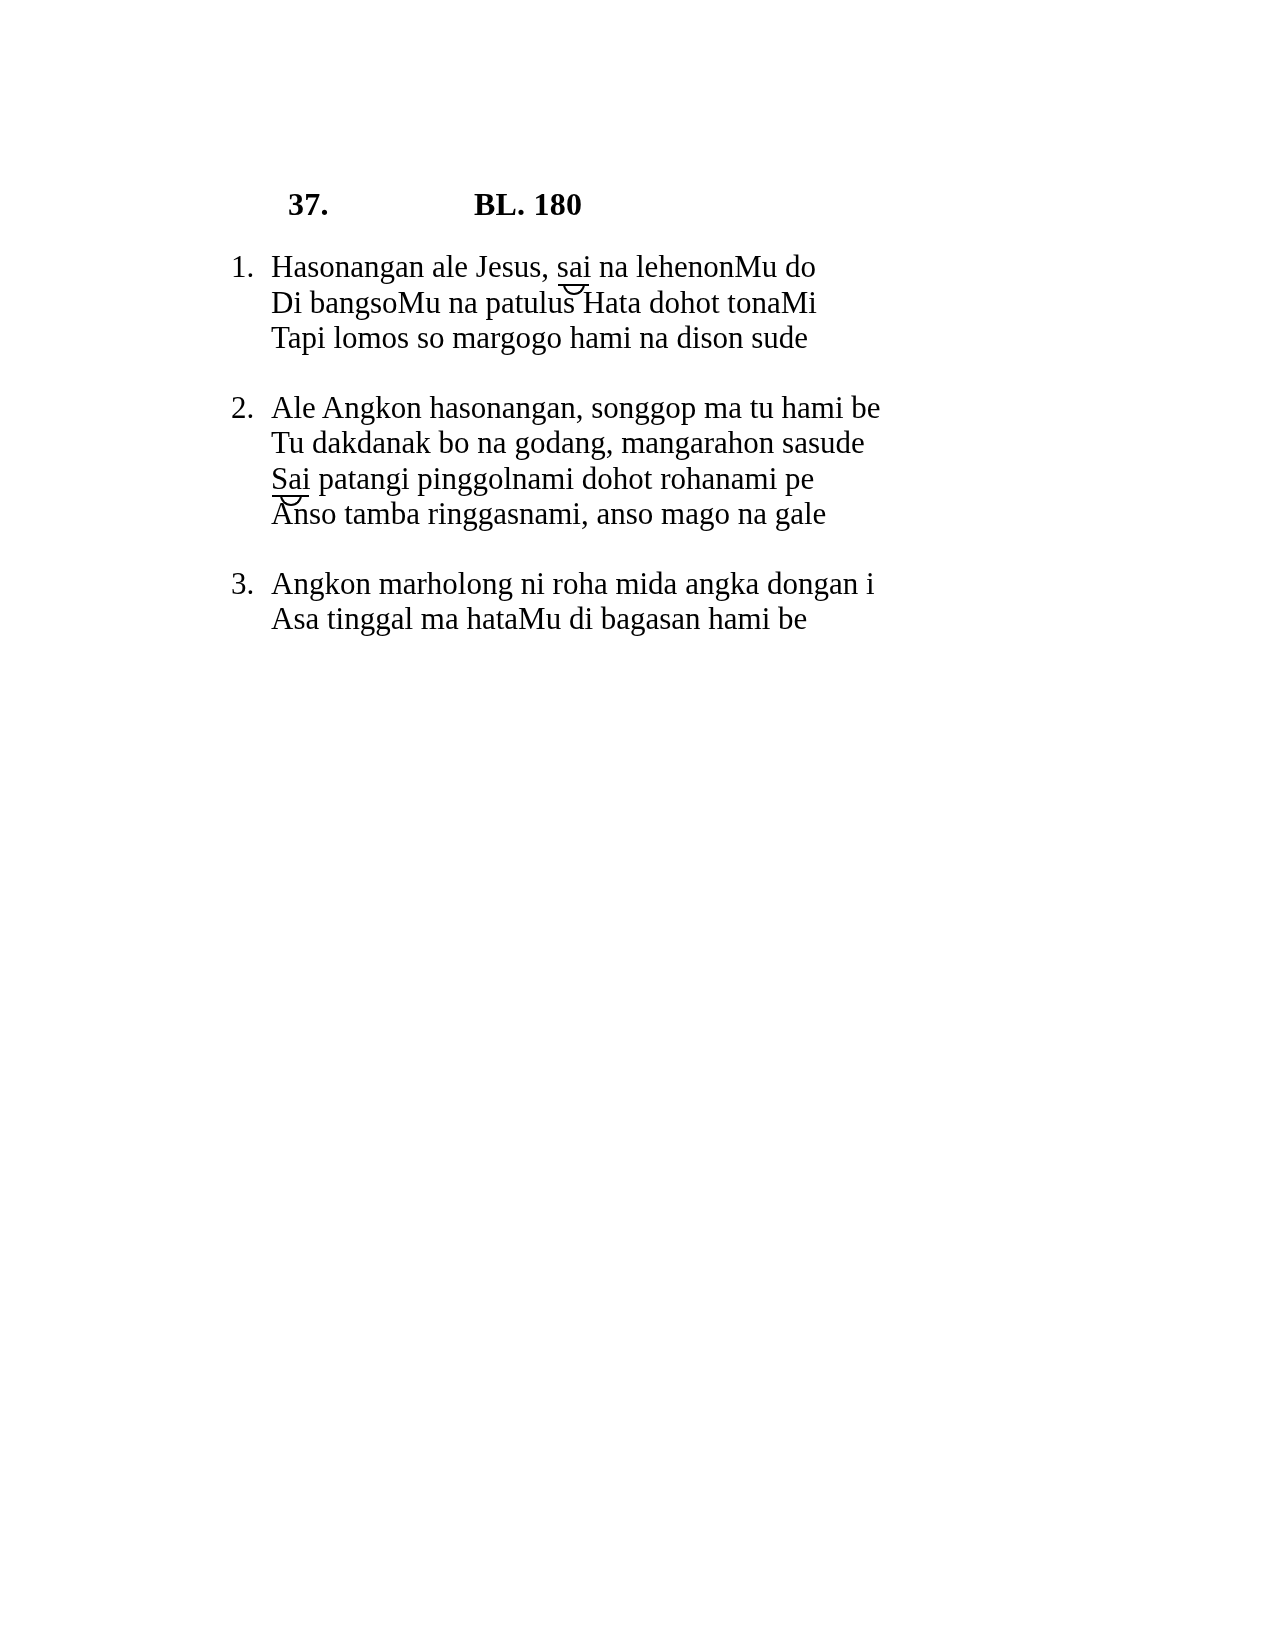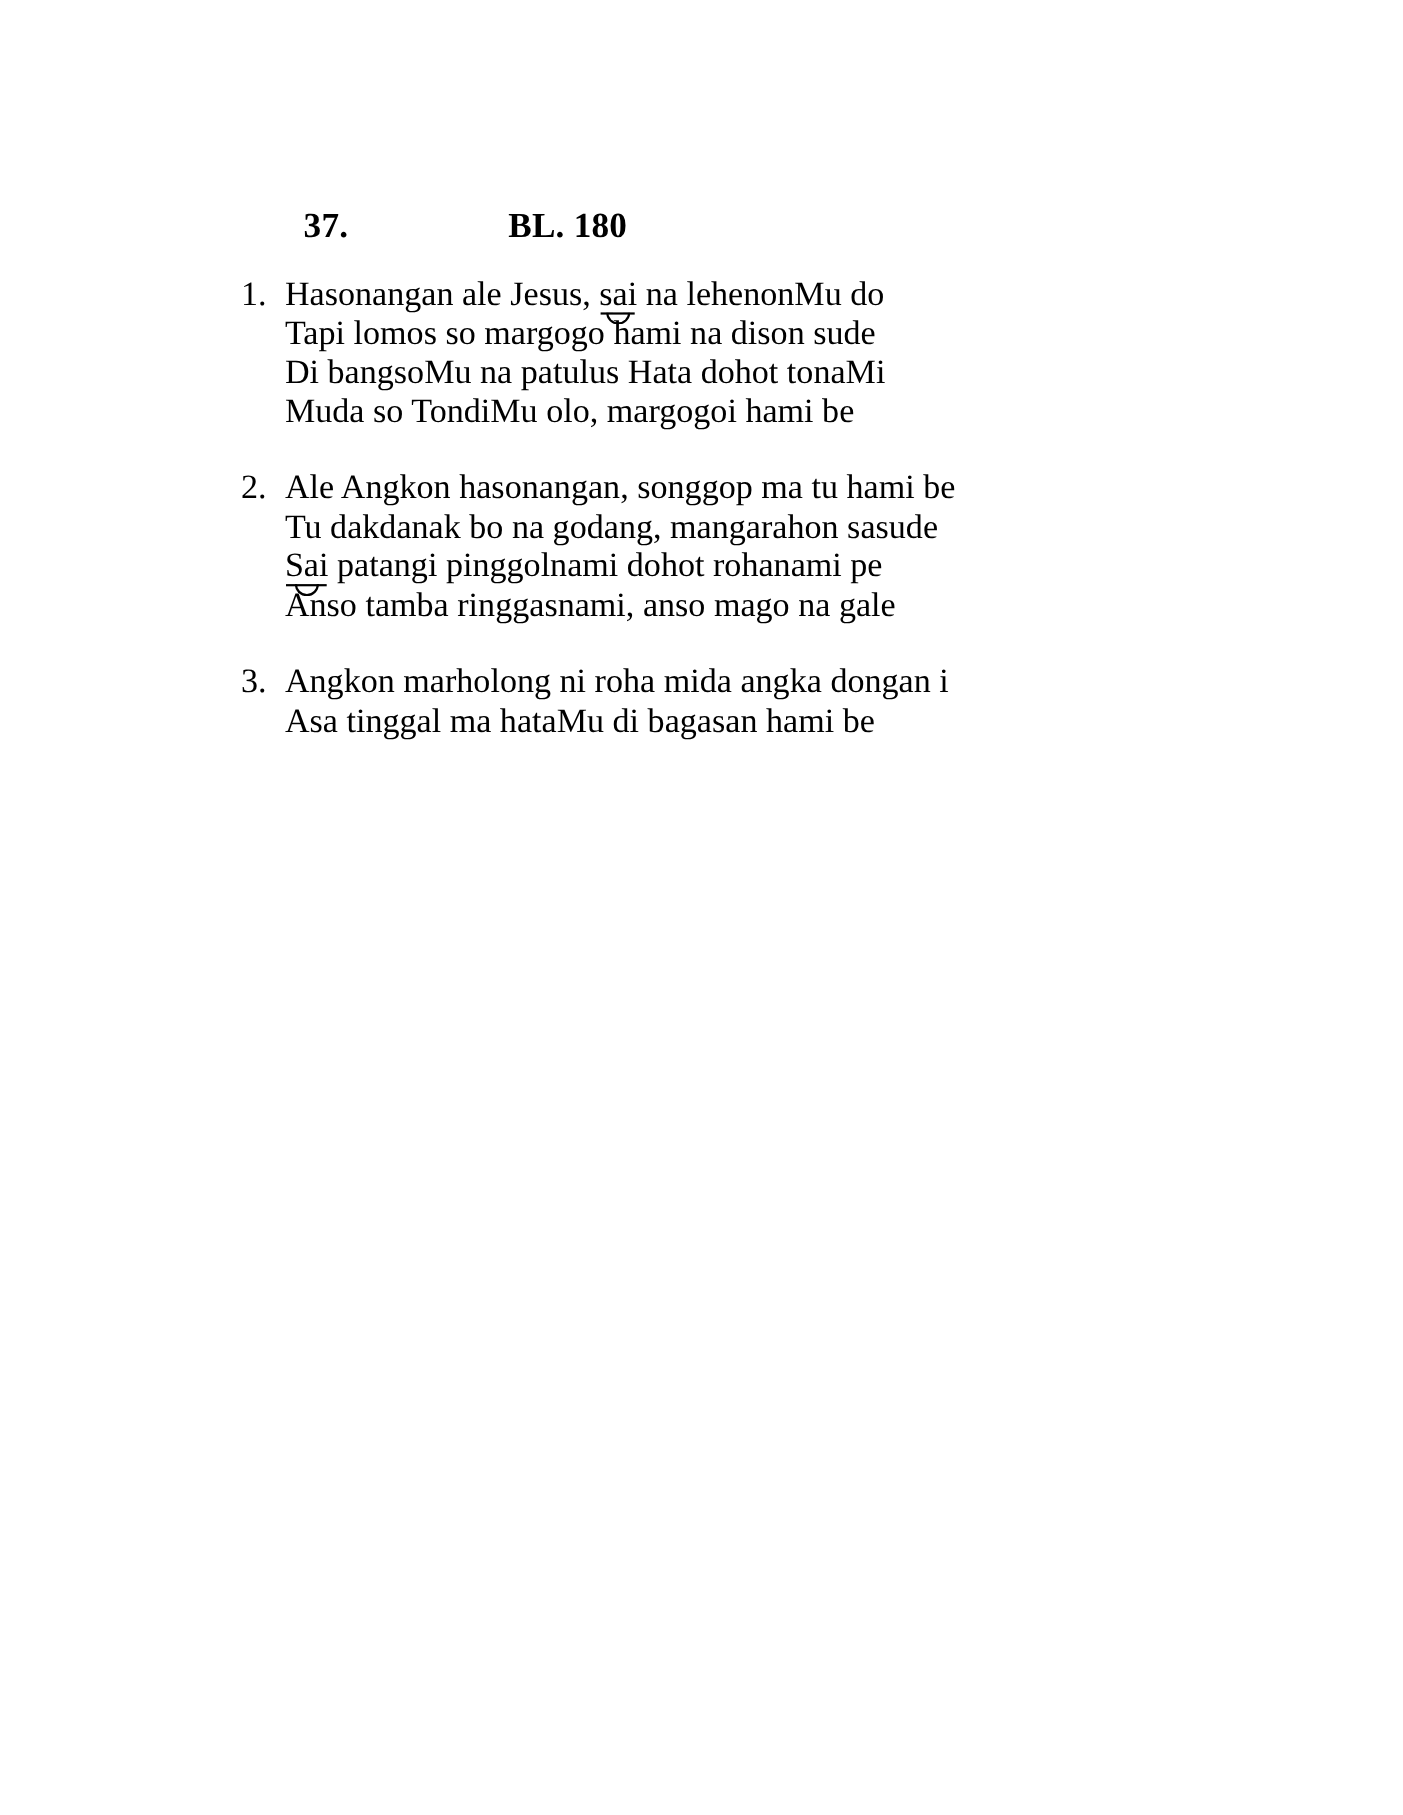--- a/index.html
+++ b/index.html
@@ -17,21 +17,21 @@
   }
   .page {
     position: relative;
     width: 1275px;
     height: 1650px;
     background: #ffffff;
     overflow: hidden;
   }
   .content {
     position: absolute;
-    left: 4px;
+    left: 16px;
     top: 186px;
     width: 1092px;
   }
 
   
   .hymn-header {
     display: flex;
     align-items: baseline;
     font-weight: bold;
     font-size: 32px;
@@ -119,23 +119,22 @@
     <div class="hymn-header">
       <span class="hymn-number">37.</span>
       <span class="hymn-page-ref">BL. 180</span>
     </div>
 
     <div class="verses">
         <div class="verse">
           <div class="verse-number">1.</div>
           <div class="verse-lines">
             <div class="verse-line"><span>Hasonangan ale Jesus, </span><span class="mark-under"><span>sai</span><span class="breve"></span></span><span> na lehenonMu do</span></div>
+            <div class="verse-line"><span>Di bangsoMu na patulus Hata dohot tonaMi</span></div>
             <div class="verse-line"><span>Tapi lomos so margogo hami na dison sude</span></div>
-            <div class="verse-line"><span>Di bangsoMu na patulus Hata dohot tonaMi</span></div>
-            <div class="verse-line"><span>Muda so TondiMu olo, margogoi hami be</span></div>
           </div>
         </div>
         <div class="verse">
           <div class="verse-number">2.</div>
           <div class="verse-lines">
             <div class="verse-line"><span>Ale Angkon hasonangan, songgop ma tu hami be</span></div>
             <div class="verse-line"><span>Tu dakdanak bo na godang, mangarahon sasude</span></div>
             <div class="verse-line"><span class="mark-under"><span>Sai</span><span class="breve"></span></span><span> patangi pinggolnami dohot rohanami pe</span></div>
             <div class="verse-line"><span>Anso tamba ringgasnami, anso mago na gale</span></div>
           </div>

